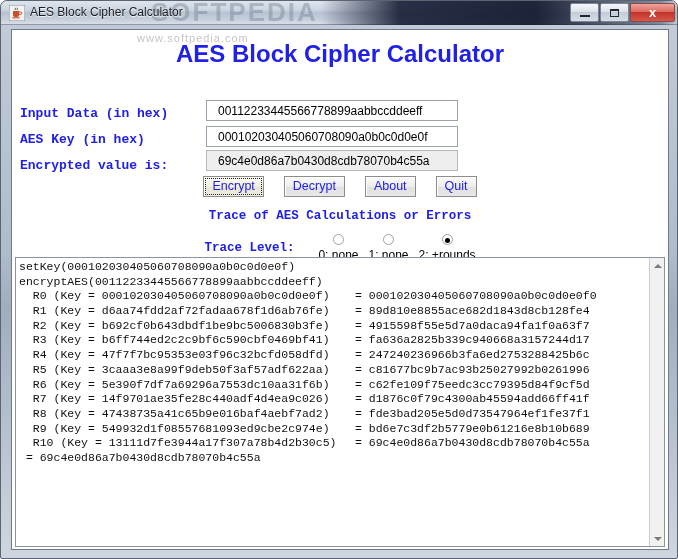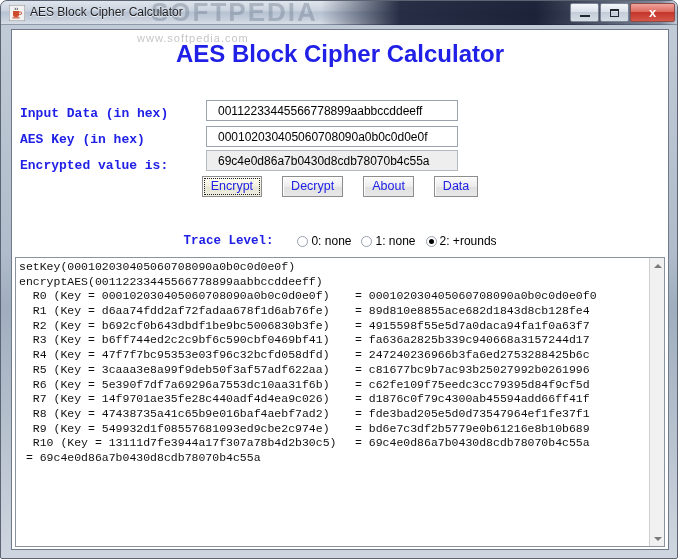--- a/index.html
+++ b/index.html
@@ -209,20 +209,21 @@
     margin-right: 14px;
   }
   .radio-item {
     display: flex;
     align-items: center;
     gap: 3px;
     font-size: 12px;
     color: #000000;
     cursor: pointer;
     white-space: nowrap;
+    flex-direction: column;
   }
   .radio-dot {
     width: 11px; height: 11px;
     border-radius: 50%;
     border: 1px solid #9aa2ad;
     background: #ffffff;
     position: relative;
     flex: 0 0 auto;
   }
   .radio-dot.on::after {
@@ -335,23 +336,24 @@
     <div class="form-label" style="left:8px; top:102px;">AES Key (in hex)</div>
     <input class="txtfield" type="text" style="left: 194px; top: 96px; width: 252px;" value="000102030405060708090a0b0c0d0e0f">
 
     <div class="form-label" style="left:8px; top:128px;">Encrypted value is:</div>
     <input class="txtfield readonly" type="text" readonly="" style="left: 194px; top: 120px; width: 252px;" value="69c4e0d86a7b0430d8cdb78070b4c55a">
 
     <div class="btnrow">
       <button class="btn focused">Encrypt</button>
       <button class="btn">Decrypt</button>
       <button class="btn">About</button>
-      <button class="btn">Data</button>
+      <button class="btn">Quit</button>
     </div>
 
+    <div class="trace-heading">Trace of AES Calculations or Errors</div>
 
     <div class="trace-level-row">
       <span class="trace-level-label">Trace Level:</span>
       <span class="radio-item">
         <span class="radio-dot"></span>
         <span>0: none</span>
       </span>
       <span class="radio-item">
         <span class="radio-dot"></span>
         <span>1: none</span>

